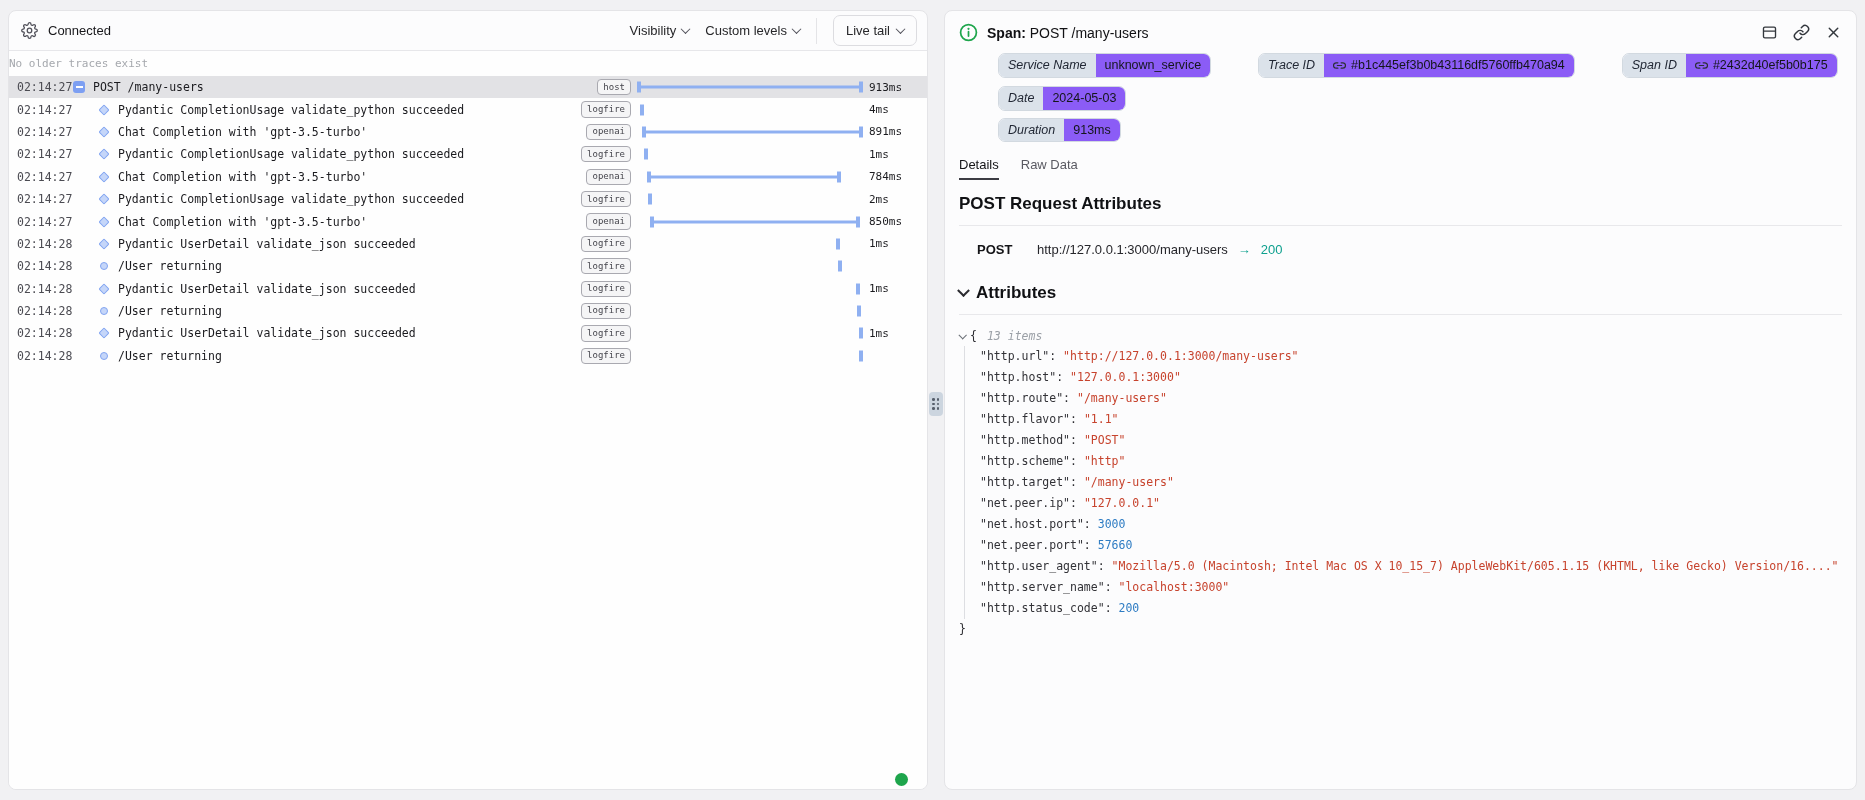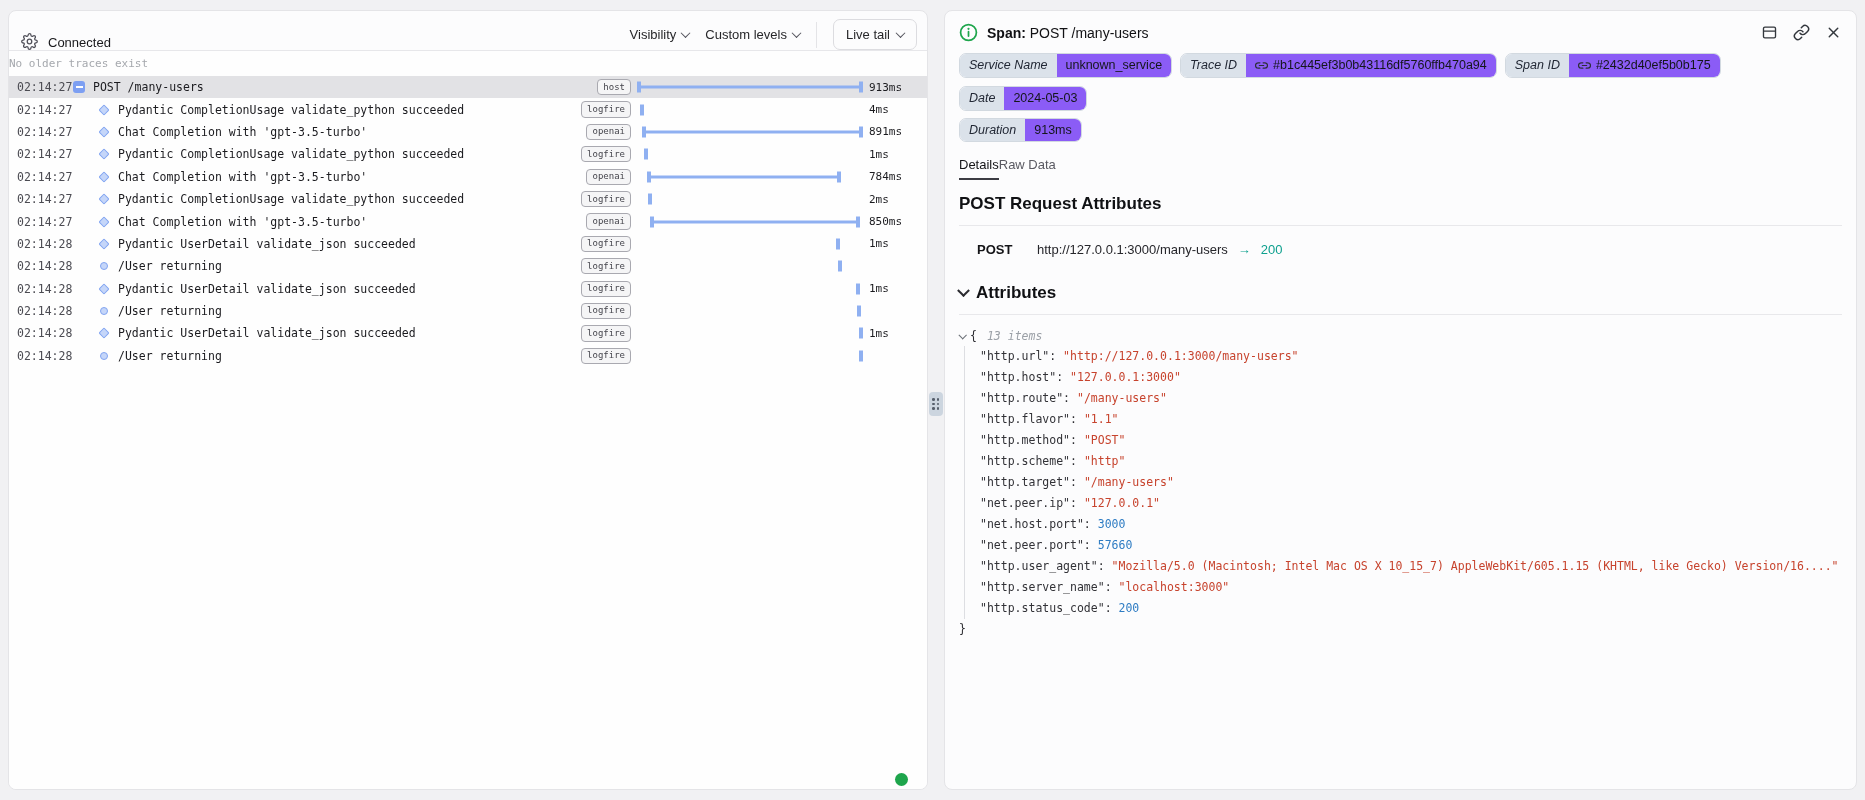--- a/index.html
+++ b/index.html
@@ -12,21 +12,21 @@
   }
   .app { display:flex; padding:10px 8px; height:800px; }
 
   
   .left-panel {
     width:920px; flex:none; height:780px;
     background:#fcfcfd; border:1px solid #e4e4e7; border-radius:8px;
     display:flex; flex-direction:column; position:relative; overflow:hidden;
   }
   .left-header {
-    height:40px; flex:none; display:flex; align-items:flex-end;
+    height:40px; flex:none; display:flex; align-items:center;
     padding:0 10px 0 12px; gap:10px; border-bottom:1px solid #e7e7ea;
   }
   .gear { width:17px; height:17px; color:#52525b; }
   .gear svg { width:100%; height:100%; display:block; }
   .status-label { font-size:13px; color:#18181b; }
   .header-right { margin-left:auto; display:flex; align-items:center; gap:16px; }
   .drop { display:flex; align-items:center; gap:6px; font-size:13px; color:#27272a; cursor:pointer; }
   .chev { width:7px; height:7px; border-right:1.6px solid #52525b; border-bottom:1.6px solid #52525b; transform:rotate(45deg) translate(-1px,-1px); }
   .vdiv { width:1px; height:26px; background:#e4e4e7; }
   .live-tail-btn {
@@ -100,27 +100,27 @@
   .rp-title { font-size:14px; color:#111114; }
   .rp-title b { font-weight:700; }
   .rp-icons { margin-left:auto; display:flex; align-items:center; gap:15px; color:#33373d; }
   .rp-icons .ic { width:17px; height:17px; cursor:pointer; }
   .rp-icons svg { width:100%; height:100%; display:block; }
 
   .badge-rows { margin-top:11px; display:flex; flex-direction:column; gap:7px; }
   .badge-row { display:flex; gap:8px; flex-wrap:wrap; }
   .badge {
     display:inline-flex; align-items:stretch; border-radius:7px; overflow:hidden;
-    border:1px solid #d2d9e0; font-size:12.5px; line-height:1;
+    border:1px solid #d2d9e0; font-size:12.5px; line-height:1;margin-left:39px;
   }
   .badge .lbl { font-style:italic; background:#dbe2ea; color:#222835; padding:5px 9px; display:flex; align-items:center; }
   .badge .val { background:#8b5cf6; color:#14161a; padding:5px 9px; display:flex; align-items:center; gap:5px; }
   .badge .val svg { width:13px; height:13px; display:block; color:#2b2f36; }
 
-  .tabs { margin-top:15px; display:flex; font-size:13px; }
+  .tabs { margin-top:15px; display:flex; gap:22px; font-size:13px; }
   .tab { color:#5a5a62; padding-bottom:6px; cursor:pointer; }
   .tab.active { color:#141417; border-bottom:2px solid #3c3c43; }
 
   .section-heading {
     font-size:17px; font-weight:700; color:#101114;
     margin-top:14px; padding-bottom:11px; border-bottom:1px solid #e8e8eb;
     display:flex; align-items:center; gap:8px;
   }
   .section-heading .chev-lg { width:9px; height:9px; border-right:2px solid #2b2b30; border-bottom:2px solid #2b2b30; transform:rotate(45deg) translate(-2px,-2px); }
 

